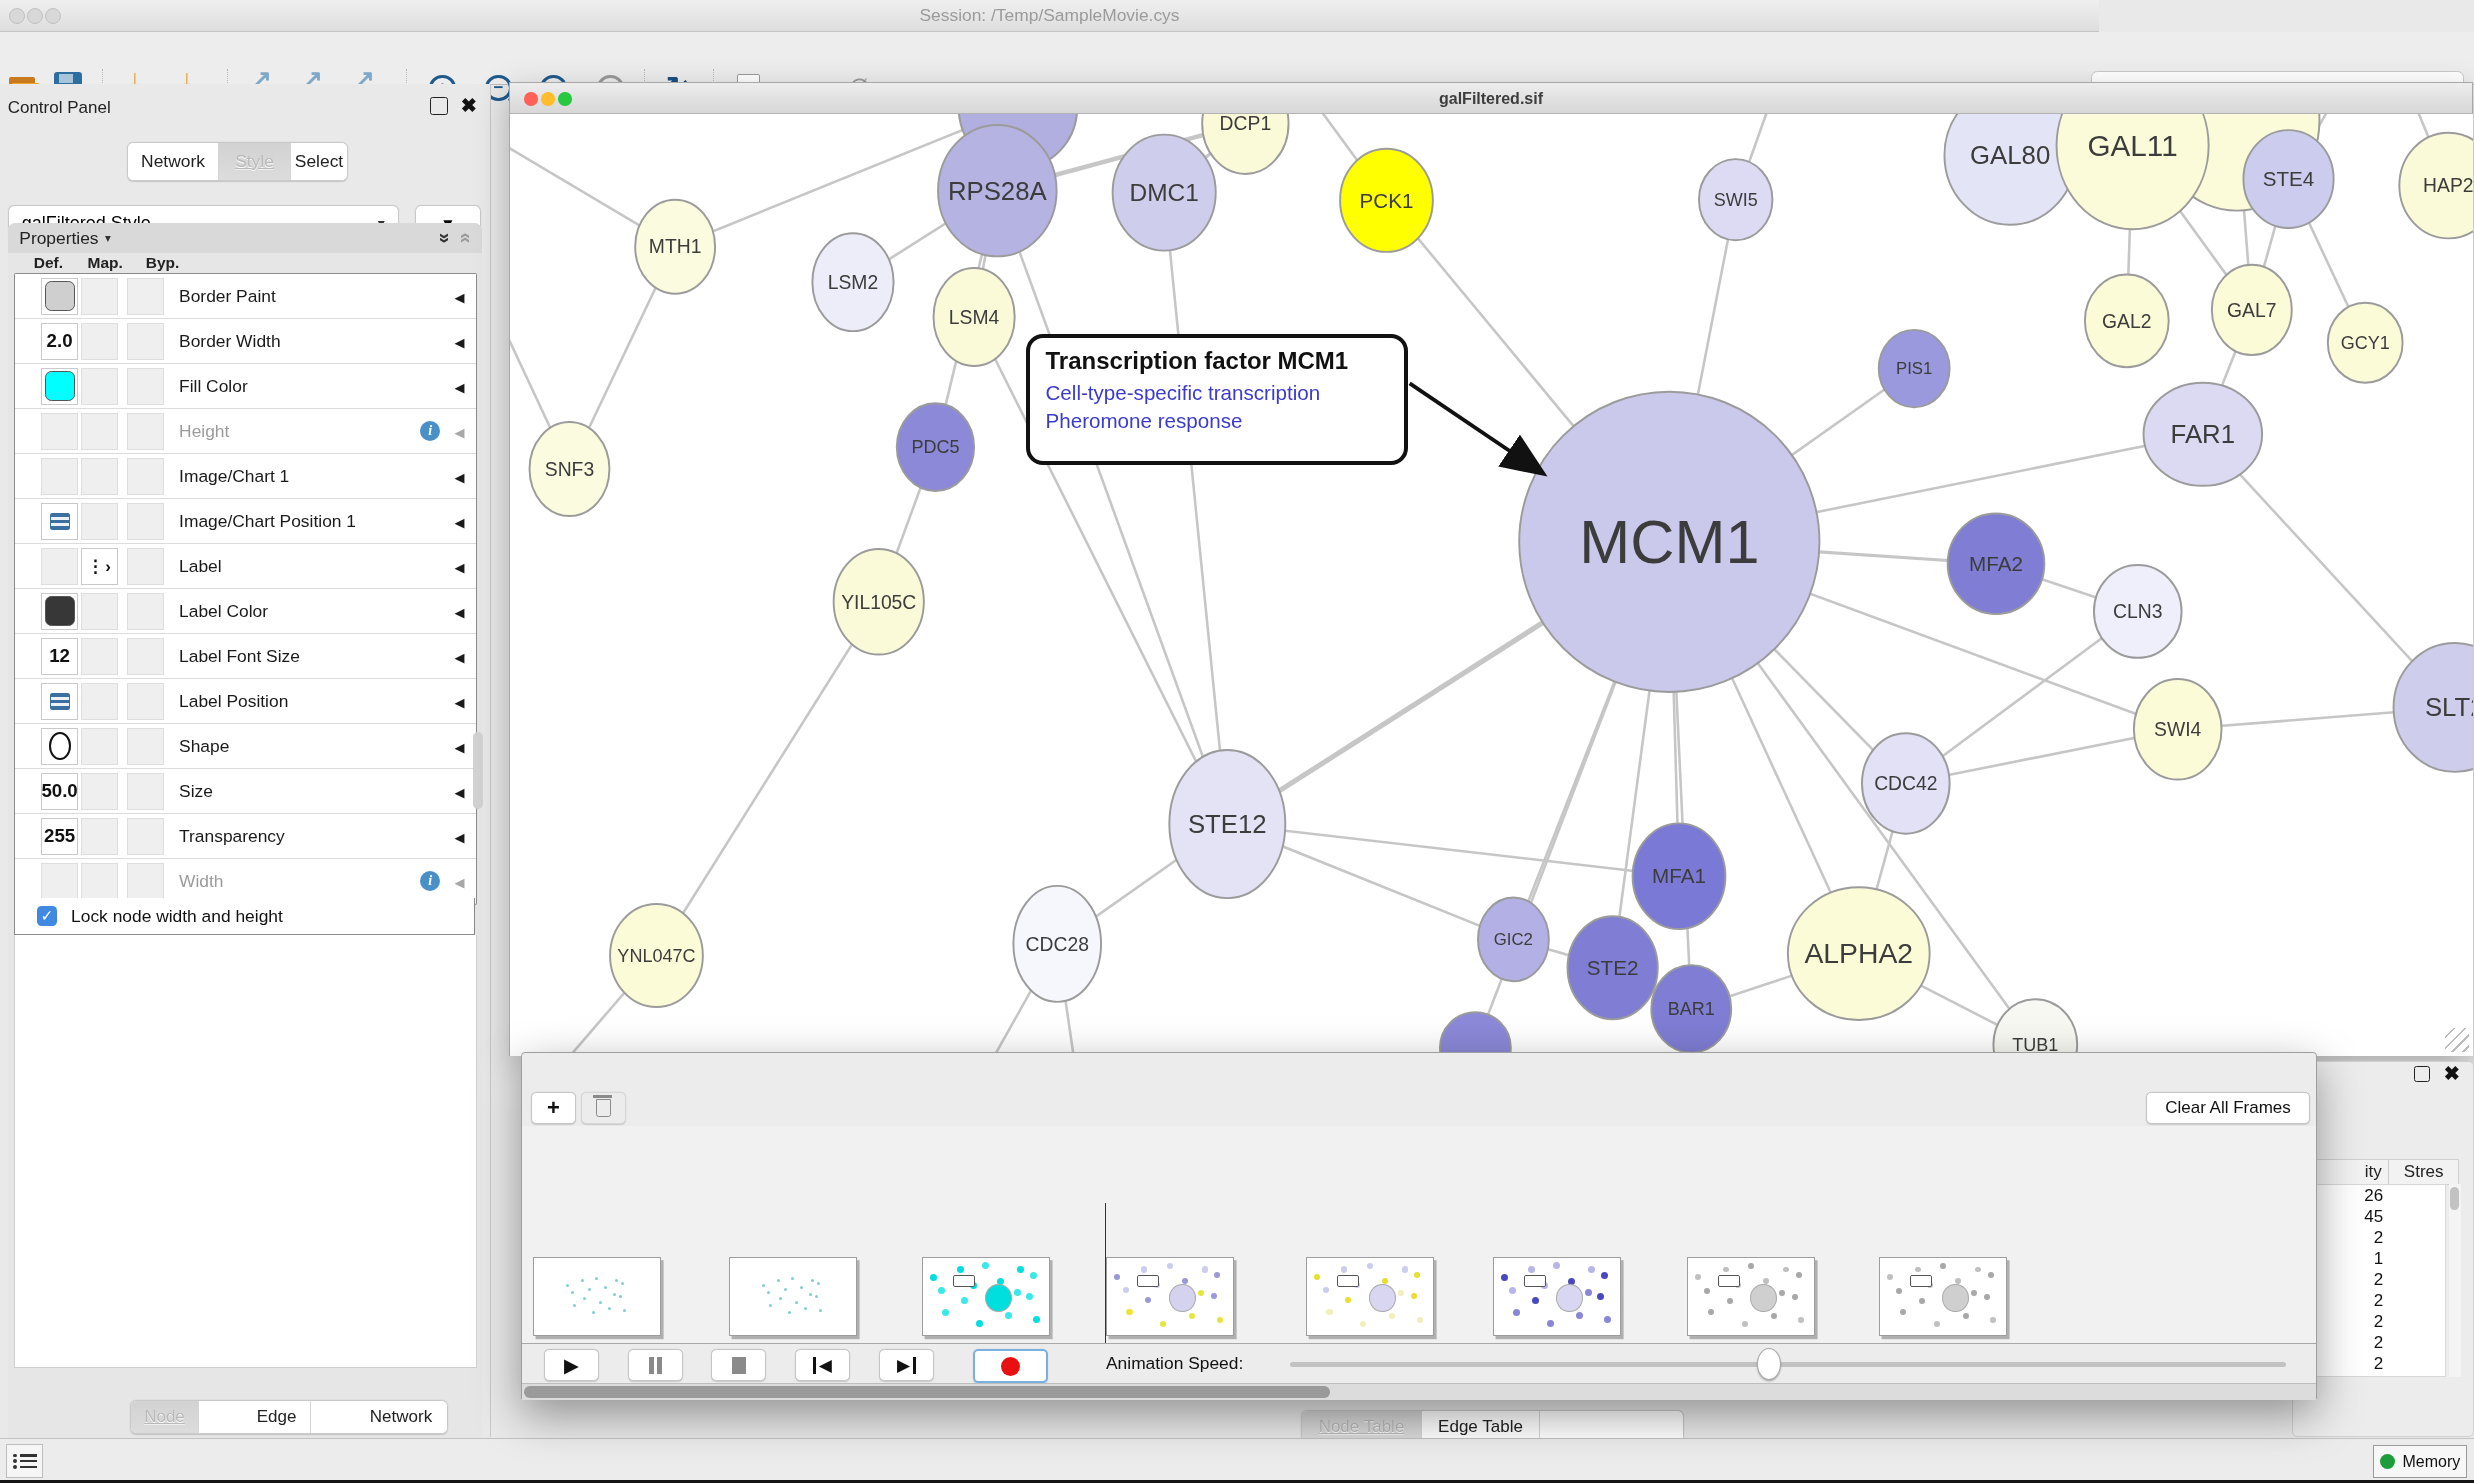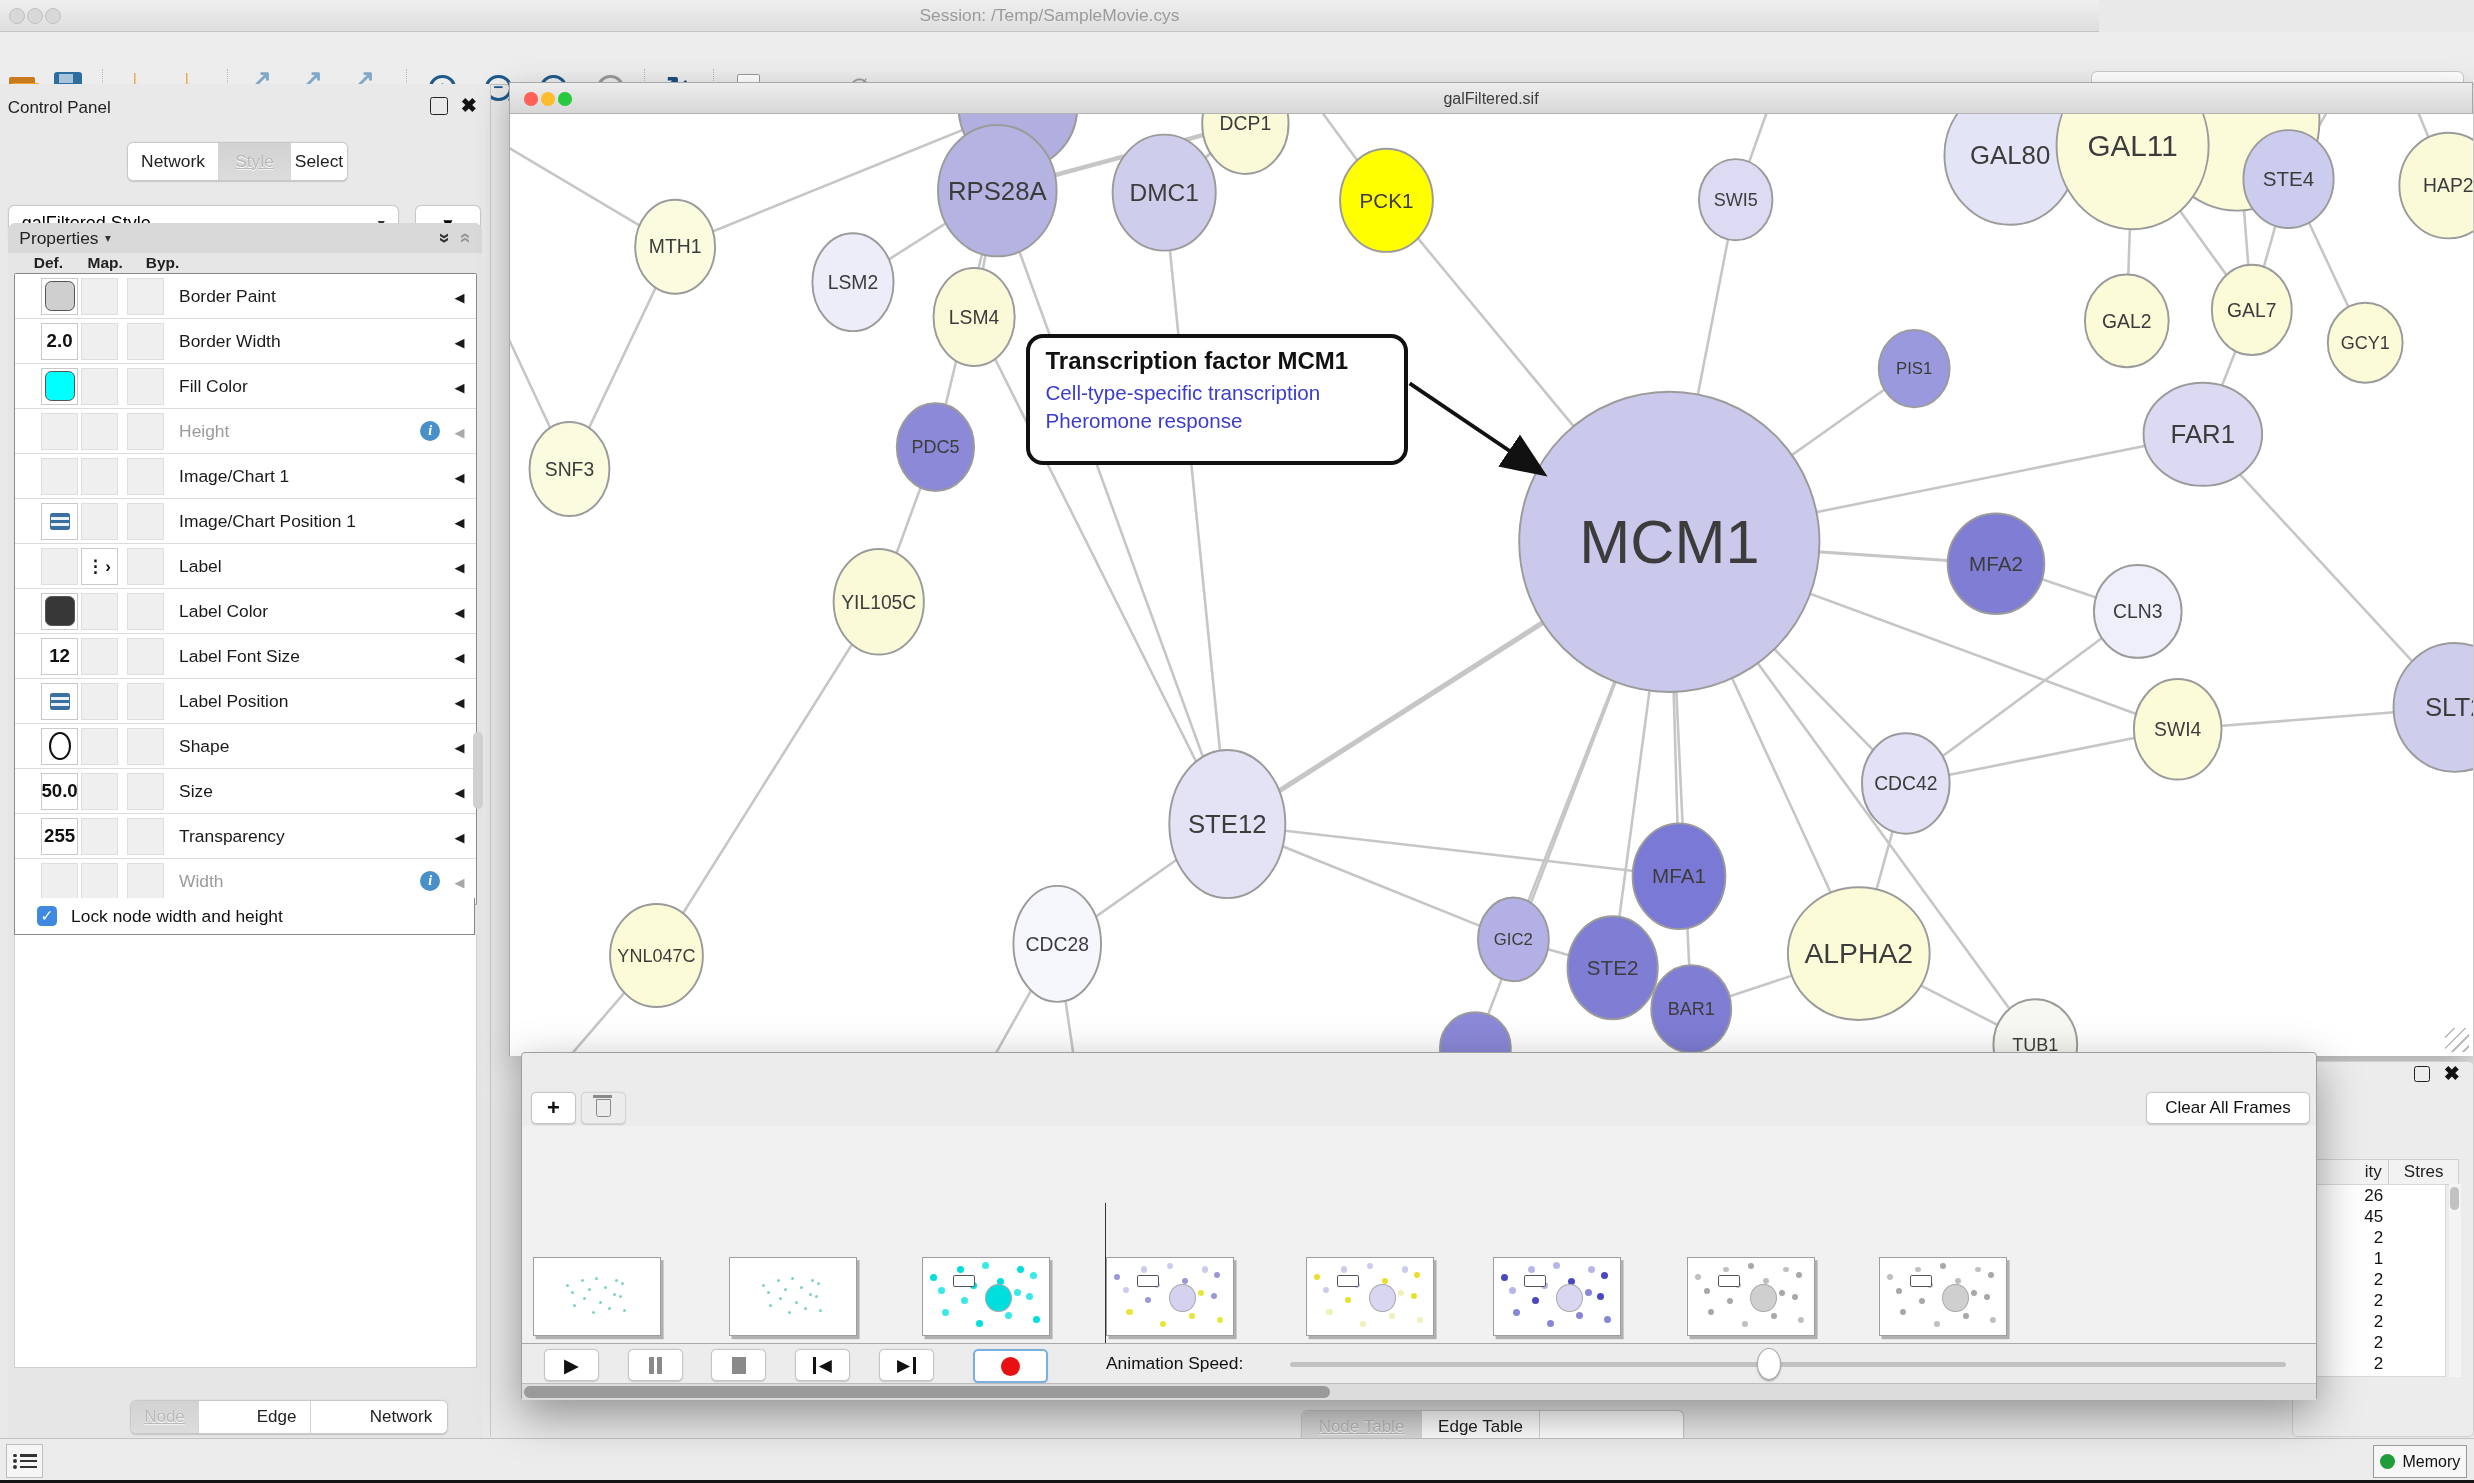--- a/index.html
+++ b/index.html
@@ -96,21 +96,21 @@
   #memory-btn{left:2373px;top:6.4px;width:92px;height:31px;background:#f7f7f7;border:0.6px solid #9a9a9a;
     display:flex;align-items:center;justify-content:center;gap:7.7px;font-size:16px;color:#111;}
   #memory-dot{width:15px;height:15px;border-radius:50%;background:#1f9d3a;}
   #bottom-strip{left:0;top:1480px;width:2475px;height:3.9px;background:#141414;}
 
   
   #network-window{left:509px;top:82px;width:1964px;height:974px;background:#fff;
     border:0.6px solid #a8a8a8;box-sizing:border-box;box-shadow:0 11.6px 32px rgba(0,0,0,.28);}
   .win-titlebar{position:absolute;left:0;top:0;width:100%;height:31px;
     background:linear-gradient(#ededed,#d7d7d7);border-bottom:0.6px solid #b3b3b3;box-sizing:border-box;}
-  .win-title{width:100%;text-align:center;line-height:31px;font-size:16px;color:#3d3d3d;}
+  .win-title{width:100%;text-align:center;line-height:31px;font-size:16px;color:#3d3d3d;font-weight:bold;}
   #net-canvas{left:0;top:31px;width:1963px;height:942px;background:#fff;overflow:hidden;}
   #annotation-box{left:516px;top:220px;width:382px;height:131px;background:#fff;border:4.5px solid #111;
     border-radius:17px;box-sizing:border-box;padding:9px 15.5px;z-index:5;}
   #annotation-title{font-size:24px;font-weight:bold;color:#111;margin-bottom:6.4px;}
   .annotation-link{font-size:20.6px;color:#3b3bd0;margin-top:3.9px;}
   #net-caption{left:367px;top:551px;font-size:30px;color:#101010;z-index:4;}
   .grip{width:24.5px;height:24.5px;background:repeating-linear-gradient(135deg,transparent 0 5.8px,#bbb 5.8px 7.7px);}
 
   
   #cyanimator{left:521px;top:1052px;width:1796px;height:347px;background:#ececec;border:0.6px solid #9e9e9e;

